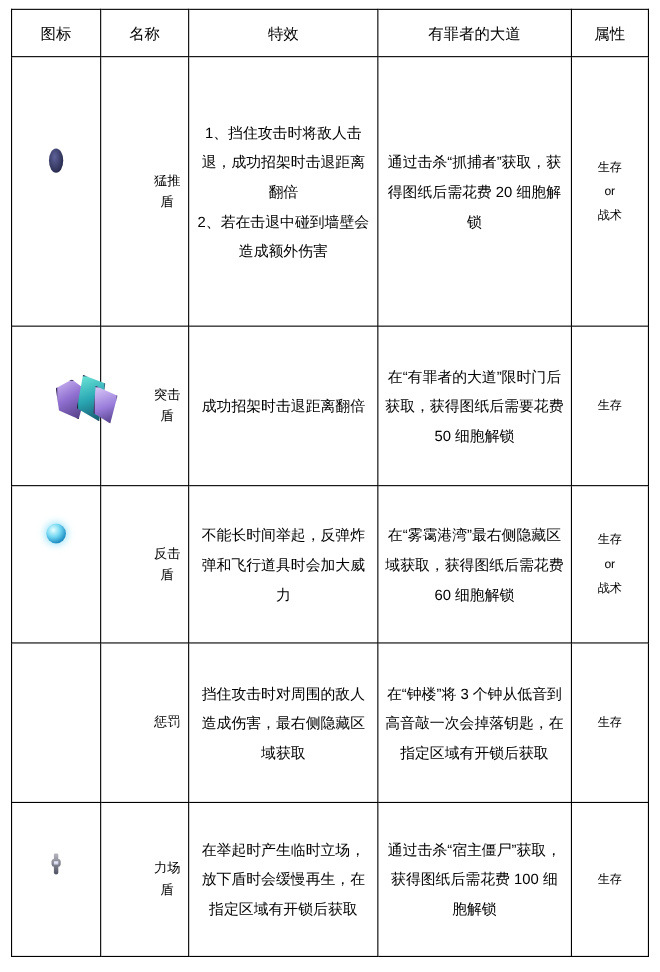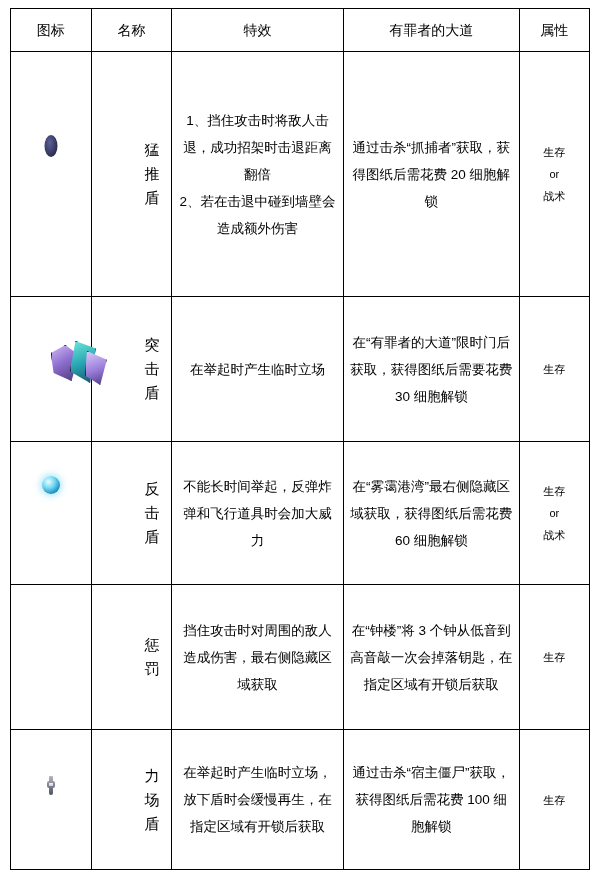--- a/index.html
+++ b/index.html
@@ -37,21 +37,21 @@
   col.c-name   { width: 78px; }
   col.c-effect { width: 166px; }
   col.c-how    { width: 170px; }
   col.c-attr   { width: 68px; }
 
   tbody td {
     font-size: 13.5px;
     line-height: 2.0;
   }
   tbody td.cell-name {
-    font-size: 15px;
+    font-size: 12px;
     line-height: 1.6;
     padding-left: 47px;
   }
   tbody td.cell-attr {
     font-size: 11px;
     line-height: 2.0;
   }
   .row-tall { height: 245px; }
   .row-mid  { height: 145px; }
   .row-mid2 { height: 143px; }
@@ -233,22 +233,22 @@
 战术</td>
     </tr>
 
     <tr class="row-mid">
       <td>
         <span class="icon-wrap">
           <span class="icon-assault"><span class="sh-a"></span><span class="sh-b"></span><span class="sh-c"></span></span>
         </span>
       </td>
       <td class="cell-name">突击盾</td>
-      <td class="multiline">在举起时产生临时立场</td>
-      <td>在“有罪者的大道”限时门后获取，获得图纸后需要花费 30 细胞解锁</td>
+      <td class="multiline">成功招架时击退距离翻倍</td>
+      <td>在“有罪者的大道”限时门后获取，获得图纸后需要花费 50 细胞解锁</td>
       <td class="cell-attr multiline">生存</td>
     </tr>
 
     <tr class="row-mid2">
       <td>
         <span class="icon-wrap">
           <span class="icon-counter"></span>
         </span>
       </td>
       <td class="cell-name">反击盾</td>

